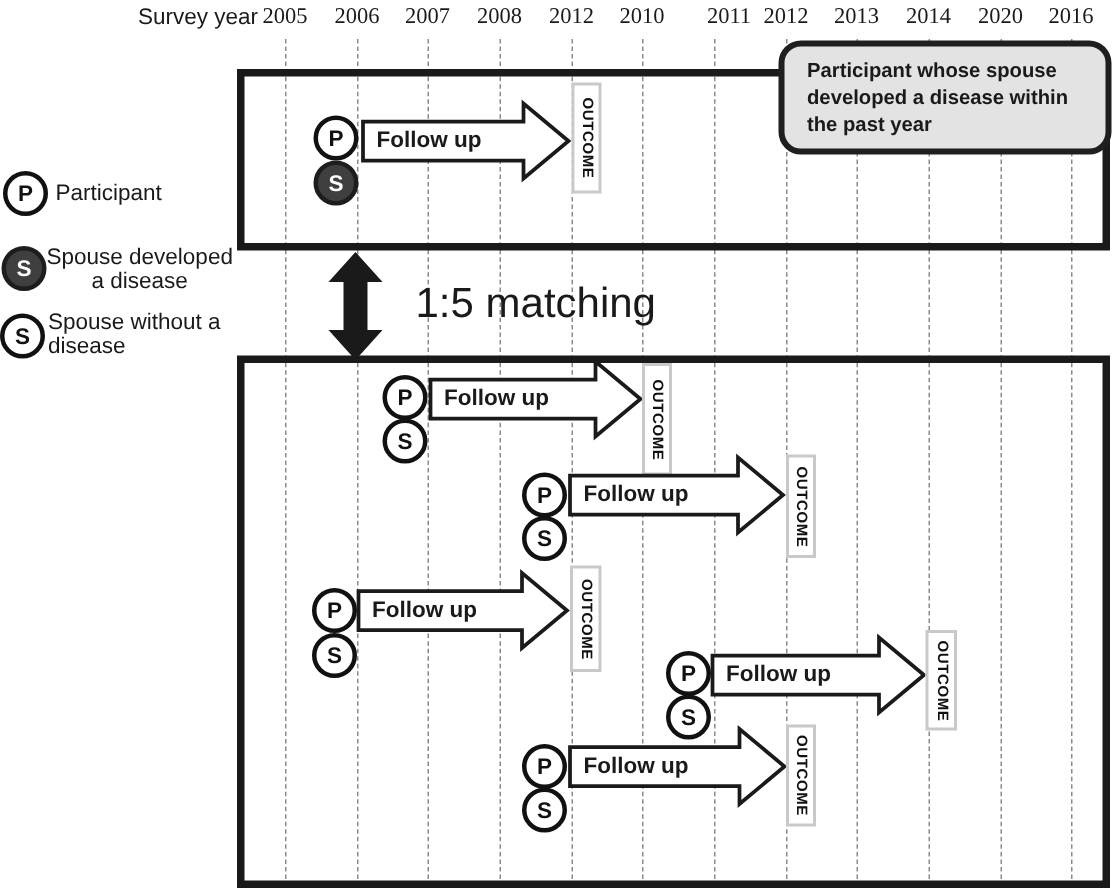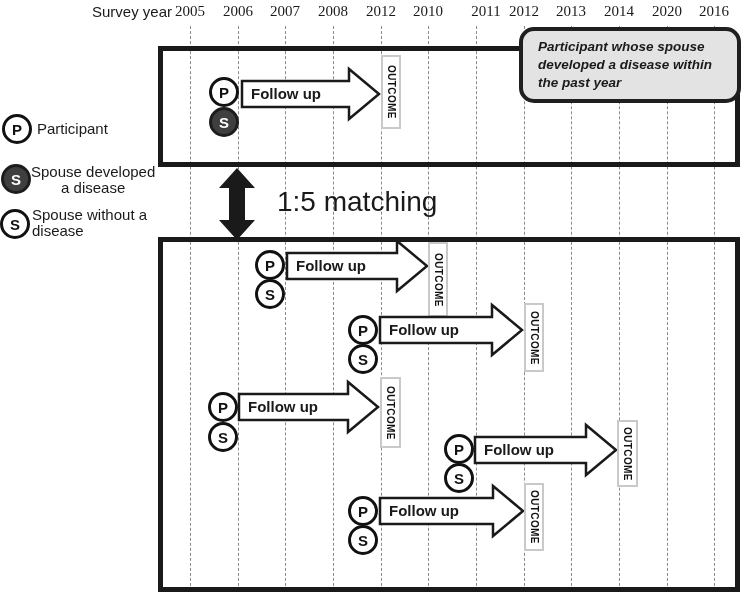--- a/index.html
+++ b/index.html
@@ -146,15 +146,15 @@
   <div>
     <div class="abs circle" style="left:348px;top:496px;">P</div>
     <div class="abs circle" style="left:348px;top:525px;">S</div>
     <svg class="abs" style="left:378px;top:482px;" width="147" height="58">
       <polygon points="2,16 115,16 115,4 145,29 115,54 115,42 2,42" fill="#ffffff" stroke="#1a1a1a" stroke-width="2.5"></polygon>
     </svg>
     <div class="abs fu-label" style="left:389px;top:502px;">Follow up</div>
     <div class="abs outcome" style="left:524px;top:483px;width:20px;height:68px;">OUTCOME</div>
   </div>
 
-  <div class="abs callout" style="left:519px;top:27px;width:222px;height:76px;font-style:italic;">Participant whose spouse developed a disease within the past year</div>
+  <div class="abs callout" style="left:519px;top:27px;width:222px;height:76px;">Participant whose spouse developed a disease within the past year</div>
 
 </div>
 
 </body></html>

